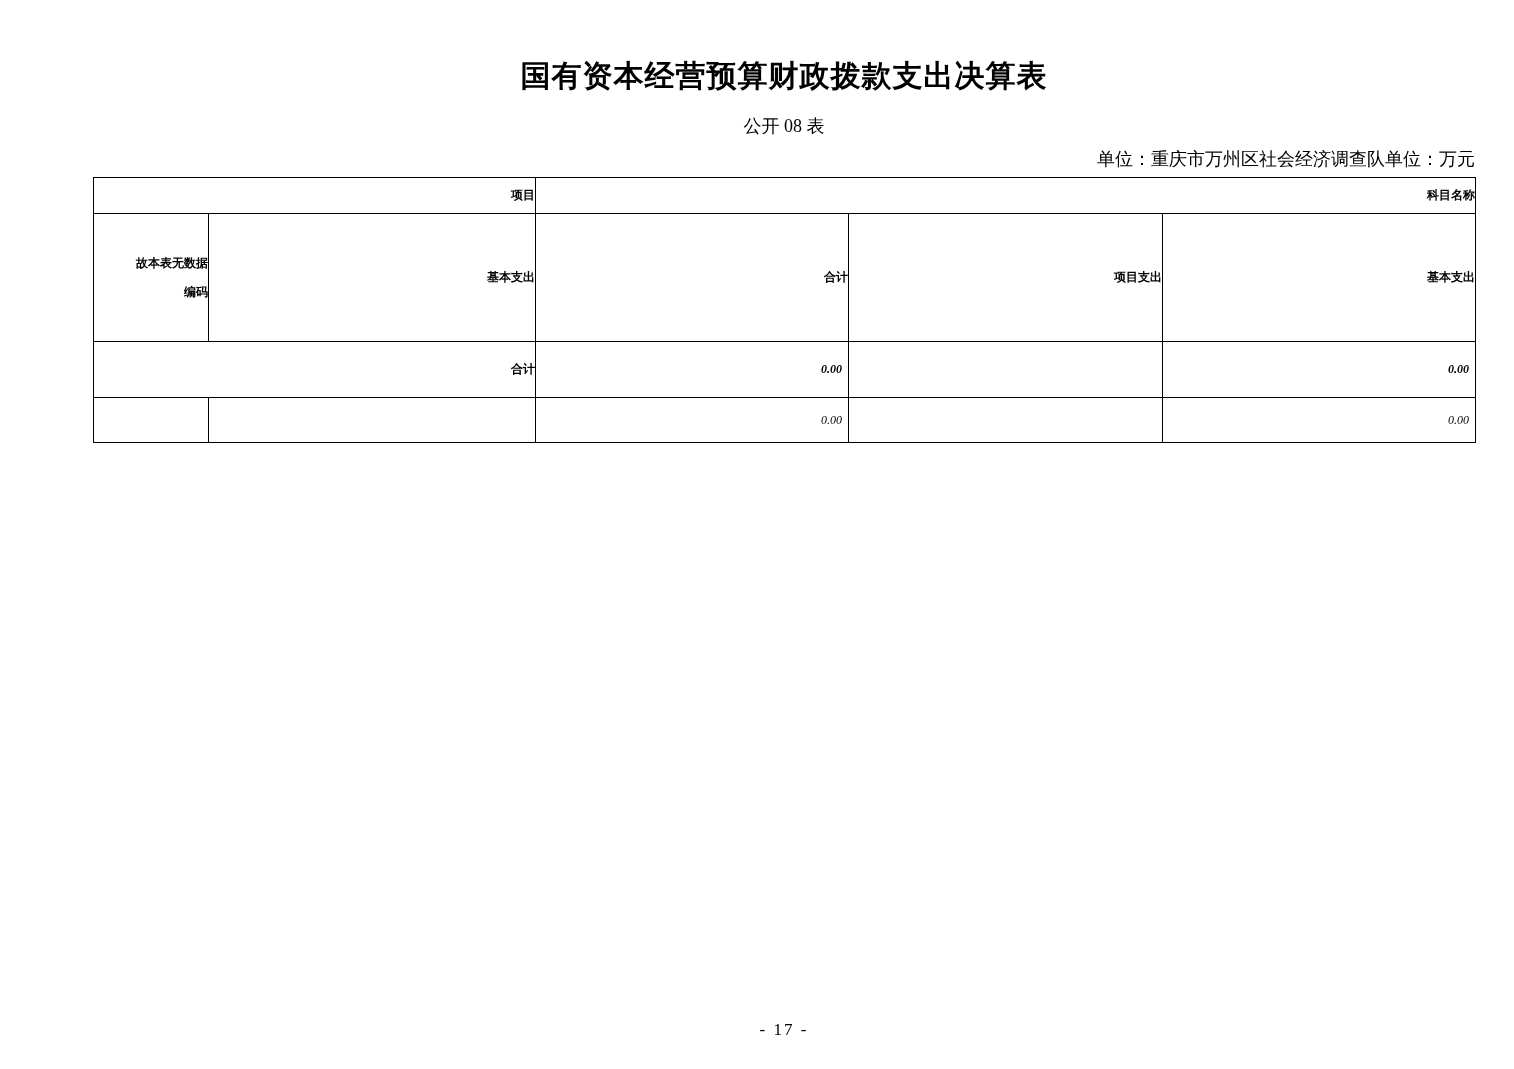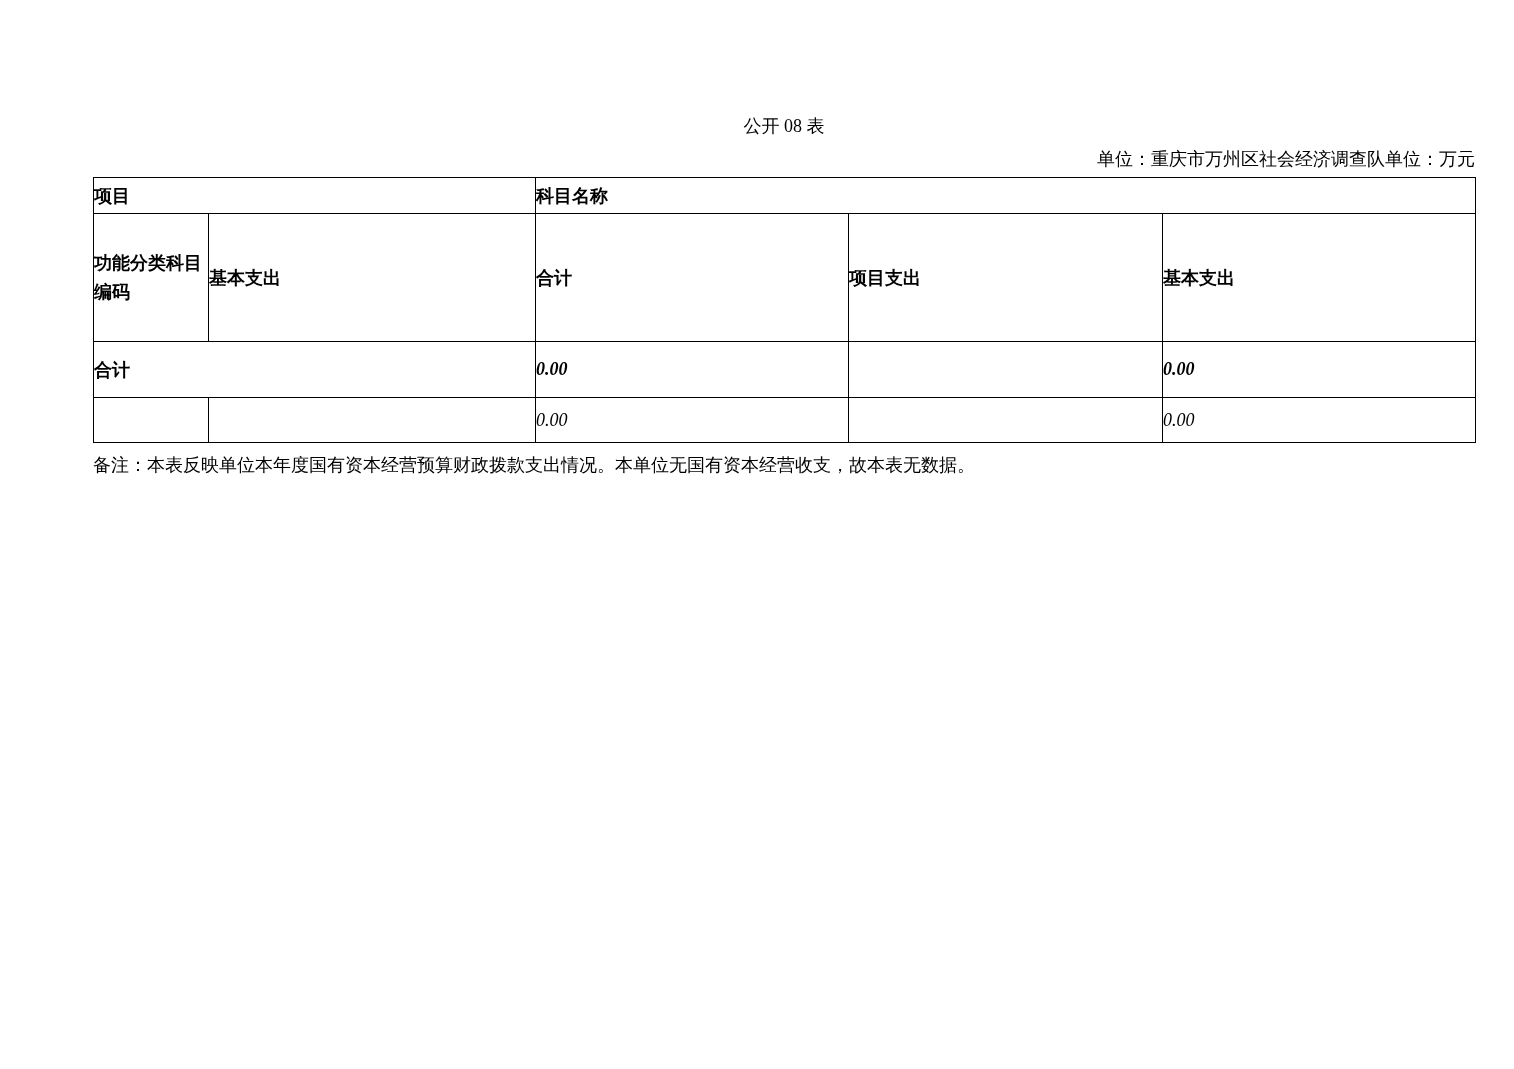--- a/index.html
+++ b/index.html
@@ -30,22 +30,22 @@
     display: flex; justify-content: flex-end;
     font-size: 18px;
   }
   table.fin-table {
     position: absolute; left: 93px; top: 177px; width: 1382px;
     border-collapse: collapse; table-layout: fixed;
     background: #ffffff;
   }
   table.fin-table td {
     border: 1px solid #000000;
-    text-align: left; vertical-align: middle;
-    font-size: 18px;
+    text-align: right; vertical-align: middle;
+    font-size: 12px;
     overflow: hidden;
   }
   tr.row-h1 { height: 36px; }
   tr.row-h2 { height: 128px; }
   tr.row-total { height: 56px; }
   tr.row-detail { height: 45px; }
   .bold { font-weight: bold; }
   td.num { text-align: right; padding-right: 6px; font-size: 19px; font-style: italic; }
   .hline { display: block; line-height: 29px; }
   .note {
@@ -56,20 +56,21 @@
     position: absolute; left: 93px; top: 1020px; width: 1382px;
     text-align: center; font-size: 17px;
     letter-spacing: 2px;
   }
 </style>
 </head>
 <body>
 
 <div class="page">
 
+  <div class="doc-title">国有资本经营预算财政拨款支出决算表</div>
 
   <div class="form-number">公开 08 表</div>
 
   <div class="unit-row">
     <span>单位：重庆市万州区社会经济调查队</span>
     <span>单位：万元</span>
   </div>
 
   <table class="fin-table">
     <colgroup>
@@ -79,21 +80,21 @@
       <col style="width:314px">
       <col style="width:313px">
     </colgroup>
     <tbody>
       <tr class="row-h1">
         <td colspan="2" class="bold">项目</td>
         <td colspan="3" class="bold">科目名称</td>
       </tr>
       <tr class="row-h2">
         <td class="bold">
-          <span class="hline">功能分类科目</span>
+          <span class="hline">故本表无数据</span>
           <span class="hline">编码</span>
         </td>
         <td class="bold">基本支出</td>
         <td class="bold">合计</td>
         <td class="bold">项目支出</td>
         <td class="bold">基本支出</td>
       </tr>
       <tr class="row-total">
         <td colspan="2" class="bold">合计</td>
         <td class="num bold">0.00</td>
@@ -103,16 +104,16 @@
       <tr class="row-detail">
         <td></td>
         <td></td>
         <td class="num">0.00</td>
         <td class="num"></td>
         <td class="num">0.00</td>
       </tr>
     </tbody>
   </table>
 
-  <div class="note">备注：本表反映单位本年度国有资本经营预算财政拨款支出情况。本单位无国有资本经营收支，故本表无数据。</div>
 
+  <div class="page-number">- 17 -</div>
 
 </div>
 
 </body></html>

